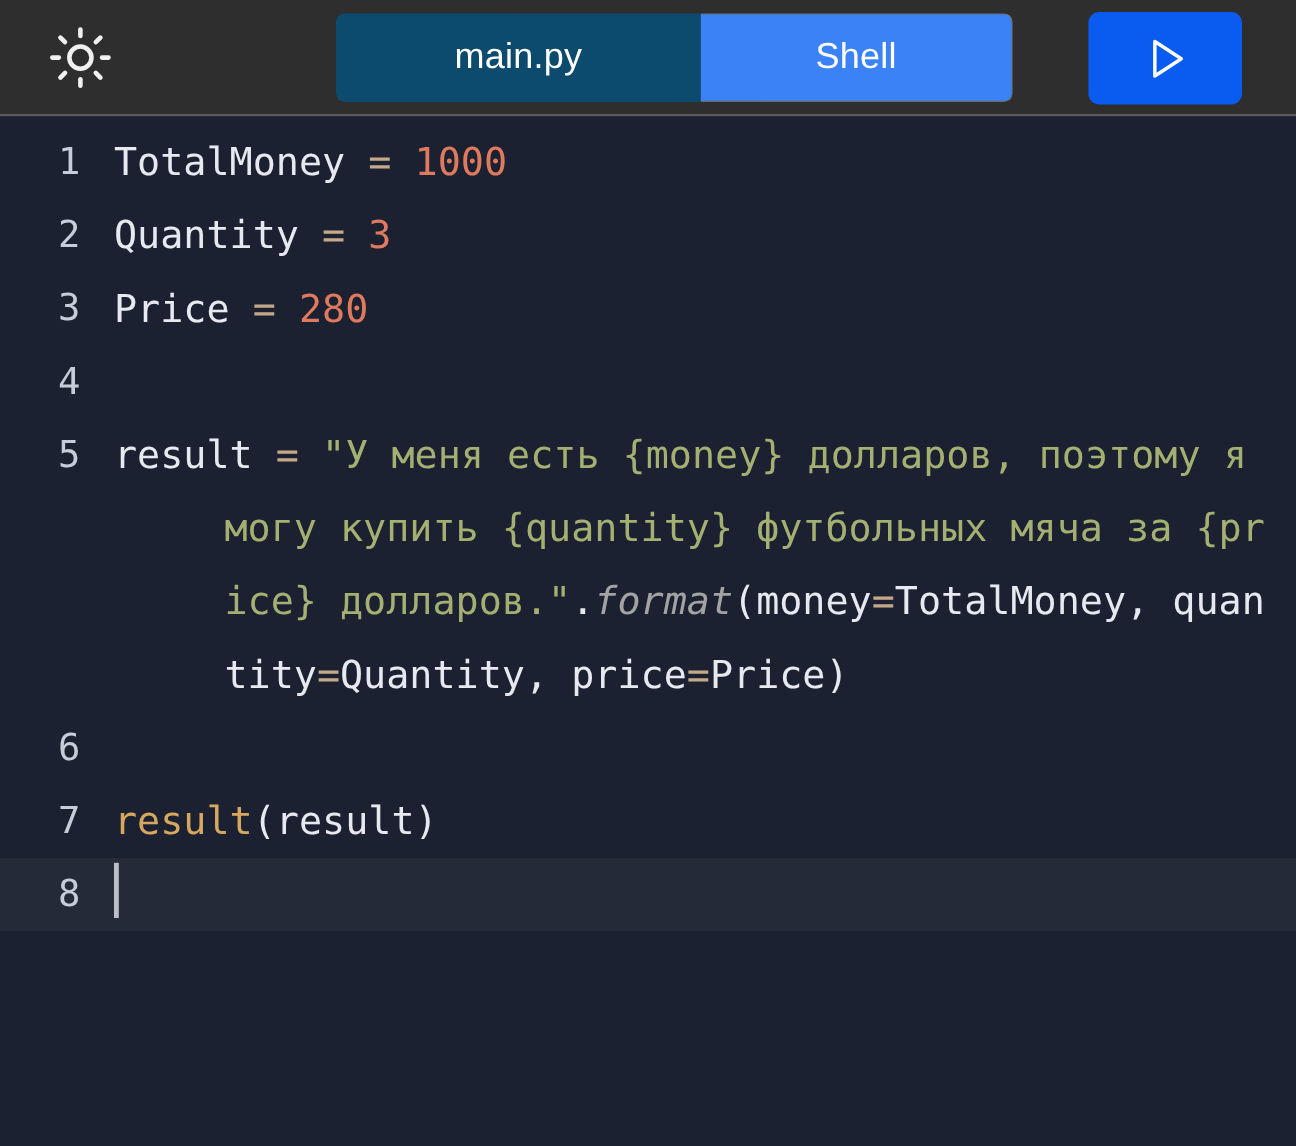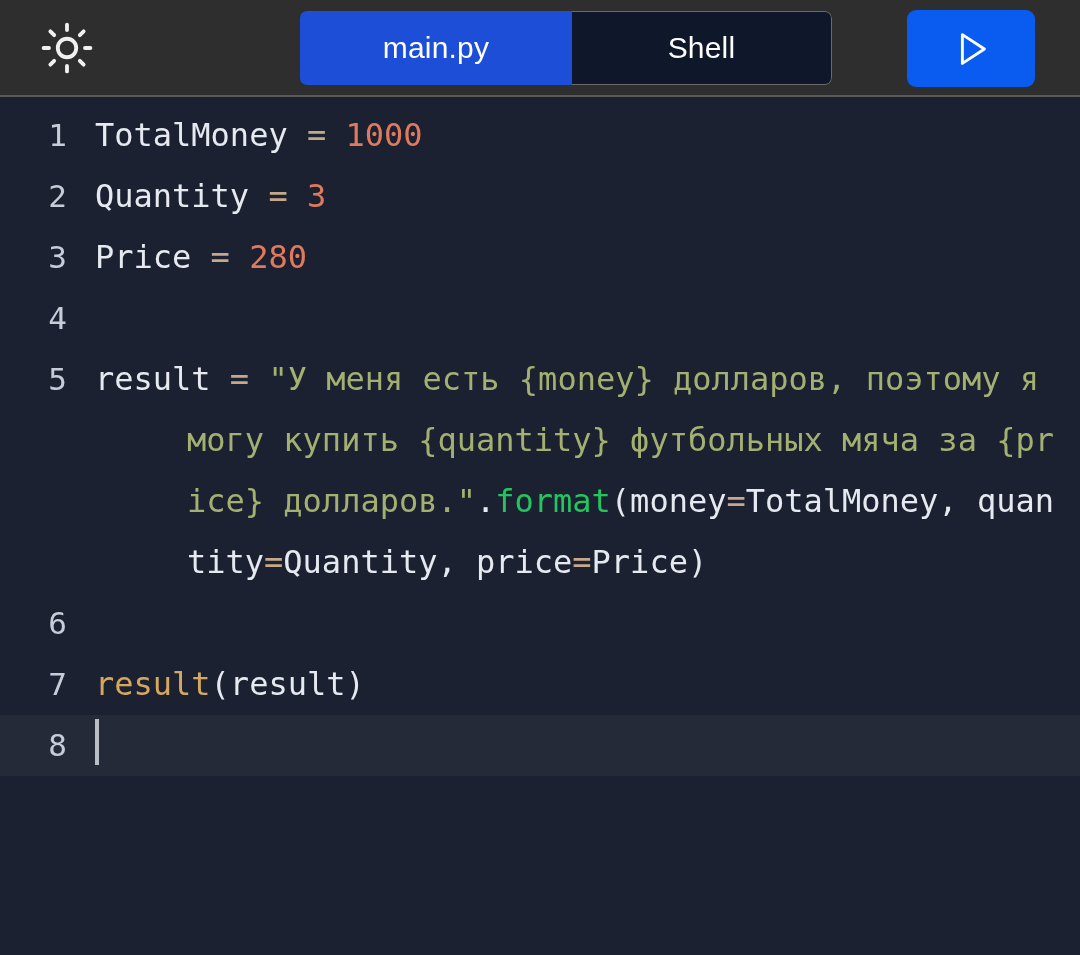--- a/index.html
+++ b/index.html
@@ -54,28 +54,27 @@
     align-items: center;
     justify-content: center;
     font-size: 30px;
     letter-spacing: 0.2px;
     color: #ffffff;
     box-sizing: border-box;
     cursor: pointer;
     user-select: none;
   }
   .tab-active {
-    width: 272px;
-    background: #1d4ed8;
+    width: 304px;
+    background: #0c4a6e;
     border-radius: 7px 0 0 7px;
-    margin-left: 20px;
   }
   .tab-inactive {
     width: 260px;
-    background: #0f172a;
+    background: #3b82f6;
     border: 1px solid #6a6a6a;
     border-left: none;
     border-radius: 0 7px 7px 0;
   }
 
   .run-button {
     position: absolute;
     left: 907px;
     top: 10px;
     width: 128px;
@@ -140,21 +139,21 @@
     height: 46px;
     background: #b9bec7;
     vertical-align: -9px;
   }
 
   
   .t-plain  { color: #e6e9ef; }
   .t-op     { color: #c3a889; }
   .t-num    { color: #e07a5f; }
   .t-str    { color: #a3b071; }
-  .t-fn     { color: #22c55e; }
+  .t-fn     { color: #a3a3a3; font-style: italic; }
   .t-kw     { color: #d6a85f; }
 </style>
 </head>
 <body>
 
 <div class="toolbar">
 
   <div class="theme-toggle">
     <span>
       <svg width="54" height="54" viewBox="0 0 24 24" fill="none" stroke="#f0f0f0" stroke-width="1.7" stroke-linecap="round">

